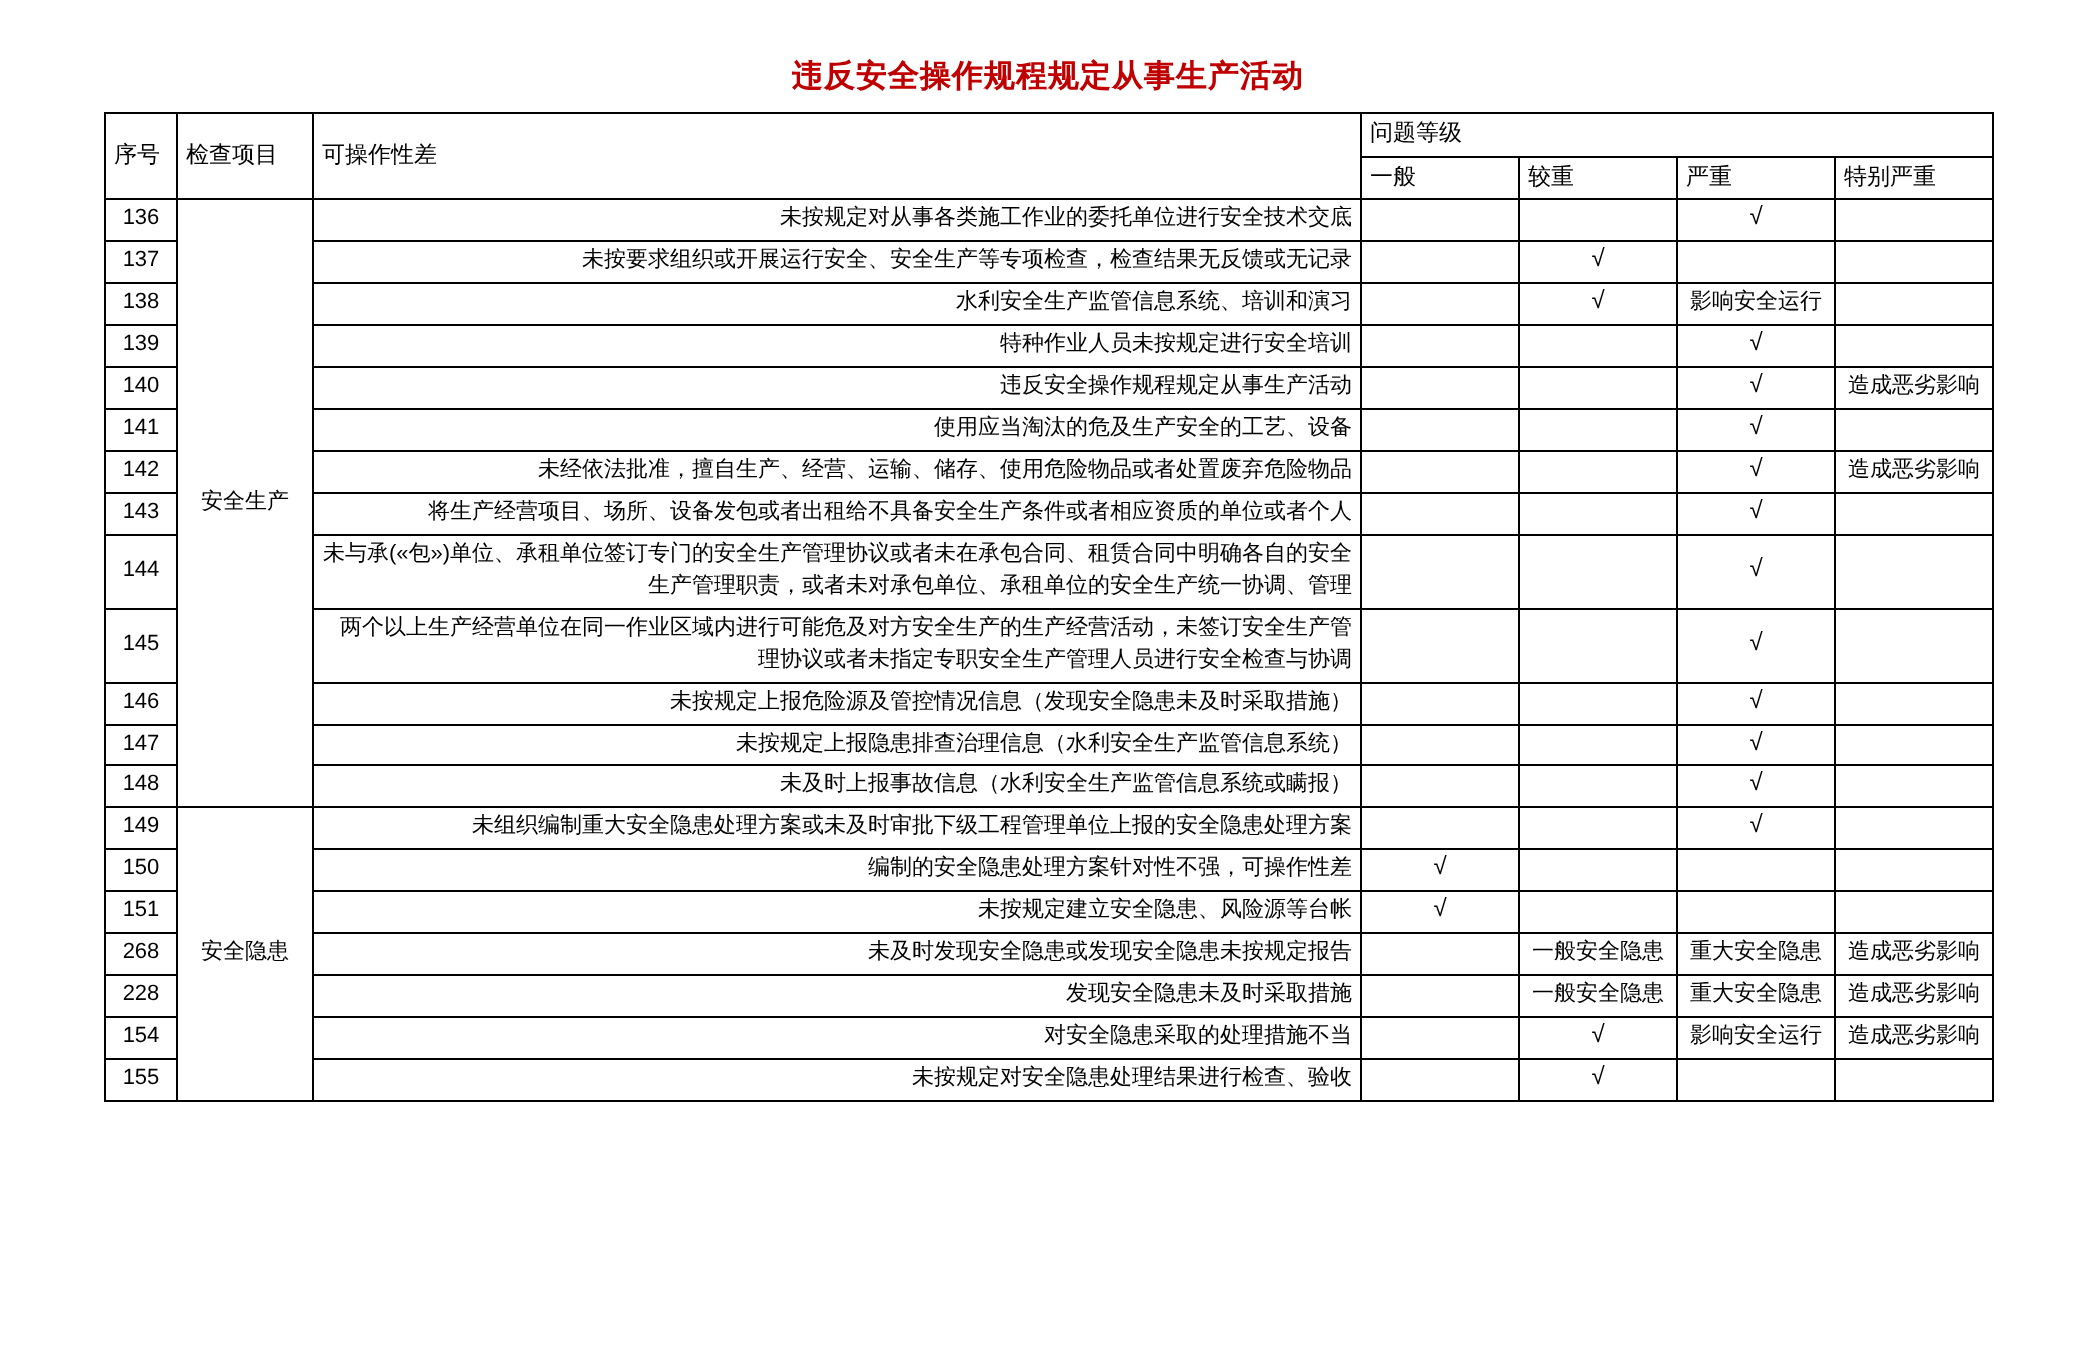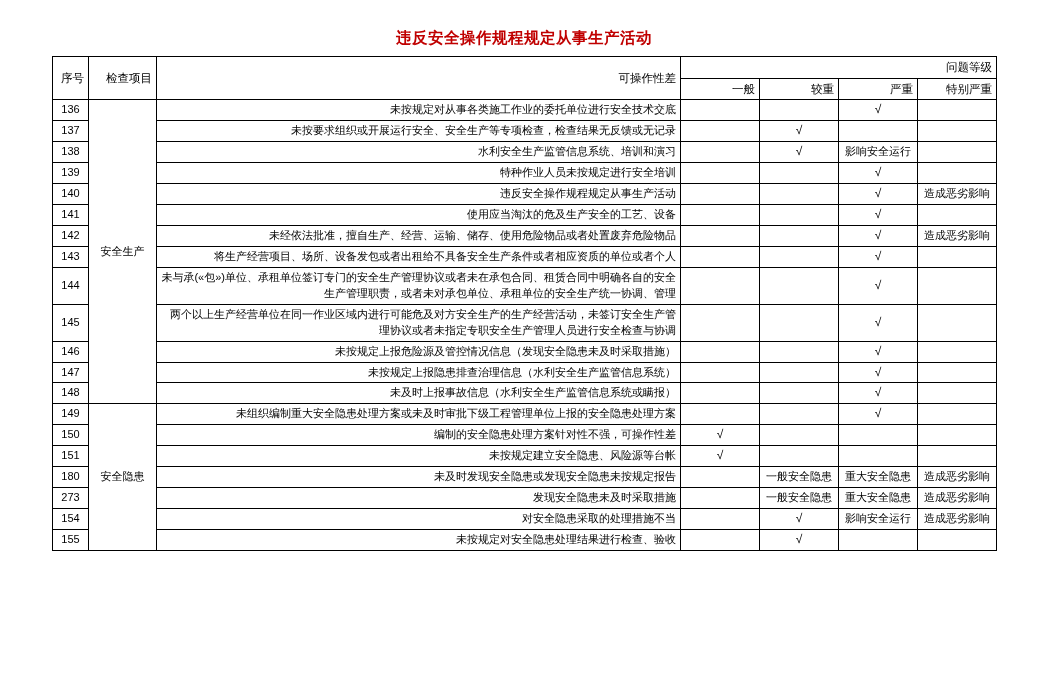--- a/index.html
+++ b/index.html
@@ -45,21 +45,21 @@
     font-size: 11px;
   }
   table.main td, table.main th {
     border: 1px solid #000000;
     padding: 2px 4px;
     vertical-align: middle;
     font-weight: normal;
     line-height: 1.45;
   }
   th.hd {
-    text-align: right;
+    text-align: left;
     font-size: 11.5px;
   }
   td.num {
     text-align: center;
     font-size: 11px;
     width: 36px;
   }
   td.cat {
     text-align: center;
     font-size: 11px;
@@ -247,29 +247,29 @@
           </tr>
           <tr>
             <td class="num">151</td>
             <td class="desc">未按规定建立安全隐患、风险源等台帐</td>
             <td class="lvl"><span class="check">√</span></td>
             <td class="lvl"></td>
             <td class="lvl"></td>
             <td class="lvl"></td>
           </tr>
           <tr>
-            <td class="num">180</td>
+            <td class="num">268</td>
             <td class="desc">未及时发现安全隐患或发现安全隐患未按规定报告</td>
             <td class="lvl"></td>
             <td class="lvl"><span class="lvl-text">一般安全隐患</span></td>
             <td class="lvl"><span class="lvl-text">重大安全隐患</span></td>
             <td class="lvl"><span class="lvl-text">造成恶劣影响</span></td>
           </tr>
           <tr>
-            <td class="num">273</td>
+            <td class="num">228</td>
             <td class="desc">发现安全隐患未及时采取措施</td>
             <td class="lvl"></td>
             <td class="lvl"><span class="lvl-text">一般安全隐患</span></td>
             <td class="lvl"><span class="lvl-text">重大安全隐患</span></td>
             <td class="lvl"><span class="lvl-text">造成恶劣影响</span></td>
           </tr>
           <tr>
             <td class="num">154</td>
             <td class="desc">对安全隐患采取的处理措施不当</td>
             <td class="lvl"></td>

